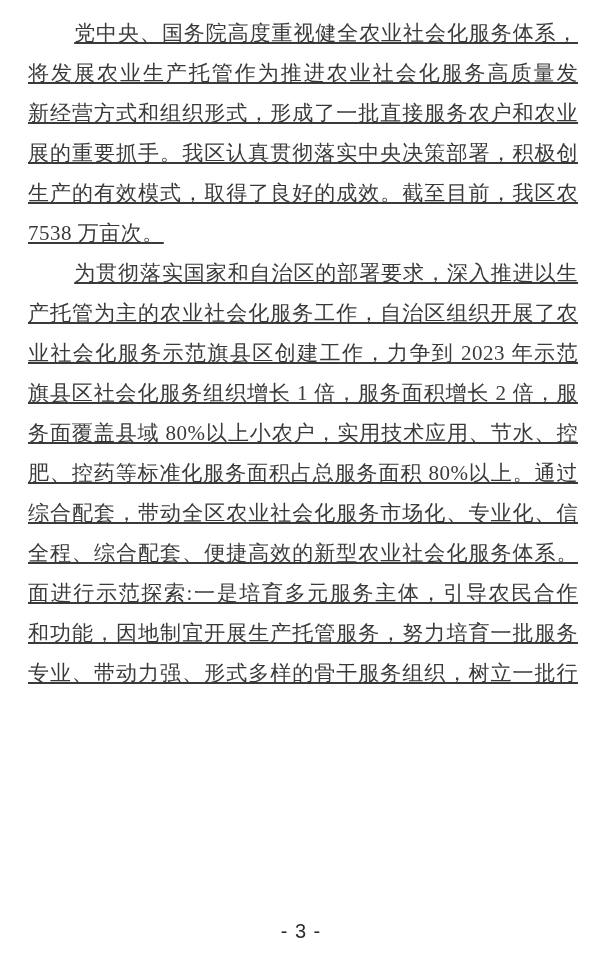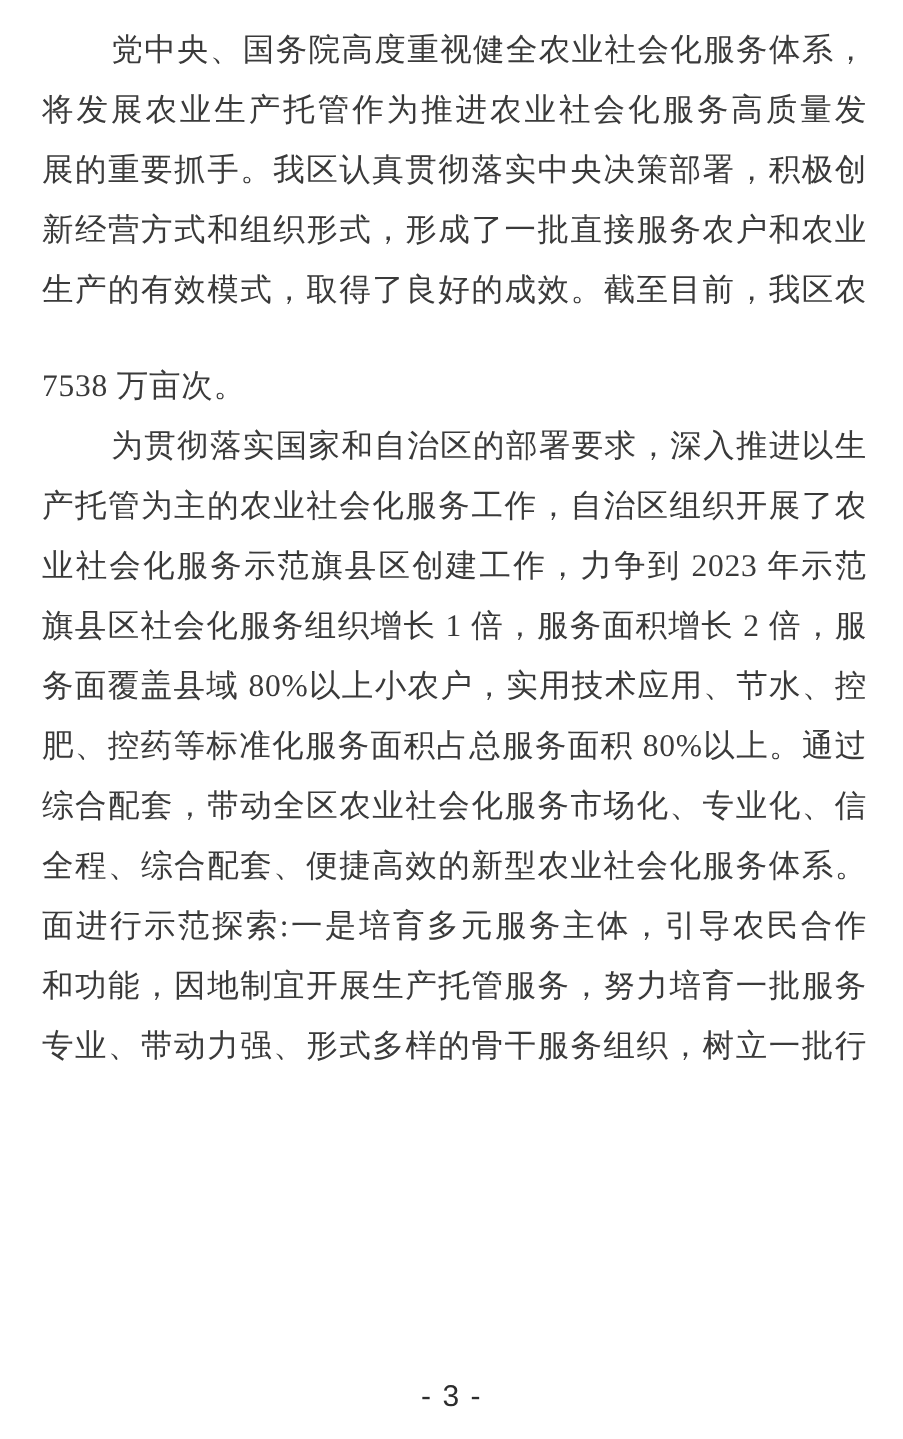--- a/index.html
+++ b/index.html
@@ -29,28 +29,28 @@
     height: 40px;
     line-height: 40px;
     font-size: 21px;
     color: #3a3a3a;
     text-align: justify;
     text-align-last: justify;
     -moz-text-align-last: justify;
     overflow: hidden;
     white-space: pre;
     letter-spacing: 0.5px;
+    text-decoration: underline;
   }
   .line.indent {
     text-indent: 2.2em;
   }
   .line.no-fill {
     text-align: right;
     text-align-last: left;
-    margin-top: 24px;
   }
   .page-number {
     position: absolute;
     left: 0;
     right: 0;
     bottom: 14px;
     height: 28px;
     line-height: 28px;
     text-align: center;
     font-family: "Liberation Sans", "DejaVu Sans", sans-serif;
@@ -59,22 +59,22 @@
     letter-spacing: 1px;
   }
 </style>
 </head>
 <body>
 
 <div class="page">
   <div class="text-block">
     <div class="line indent">党中央、国务院高度重视健全农业社会化服务体系，</div>
     <div class="line">将发展农业生产托管作为推进农业社会化服务高质量发</div>
+    <div class="line">新经营方式和组织形式，形成了一批直接服务农户和农业</div>
     <div class="line">展的重要抓手。我区认真贯彻落实中央决策部署，积极创</div>
-    <div class="line">新经营方式和组织形式，形成了一批直接服务农户和农业</div>
     <div class="line">生产的有效模式，取得了良好的成效。截至目前，我区农</div>
     <div class="line no-fill">7538 万亩次。</div>
     <div class="line indent">为贯彻落实国家和自治区的部署要求，深入推进以生</div>
     <div class="line">产托管为主的农业社会化服务工作，自治区组织开展了农</div>
     <div class="line">业社会化服务示范旗县区创建工作，力争到 2023 年示范</div>
     <div class="line">旗县区社会化服务组织增长 1 倍，服务面积增长 2 倍，服</div>
     <div class="line">务面覆盖县域 80%以上小农户，实用技术应用、节水、控</div>
     <div class="line">肥、控药等标准化服务面积占总服务面积 80%以上。通过</div>
     <div class="line">综合配套，带动全区农业社会化服务市场化、专业化、信</div>
     <div class="line">全程、综合配套、便捷高效的新型农业社会化服务体系。</div>

